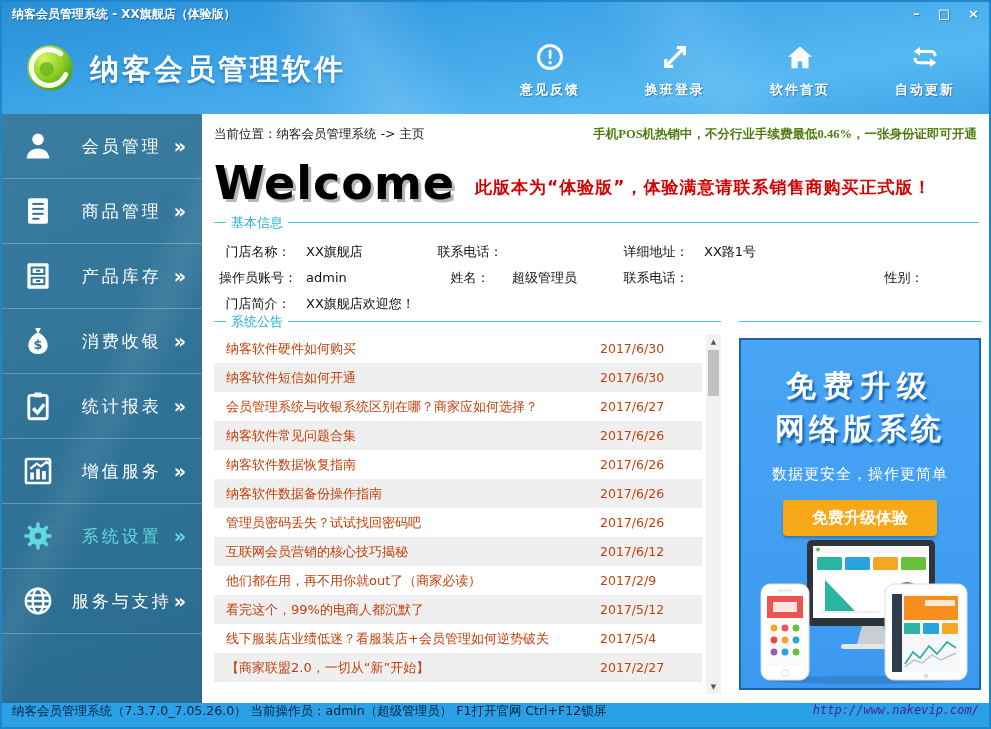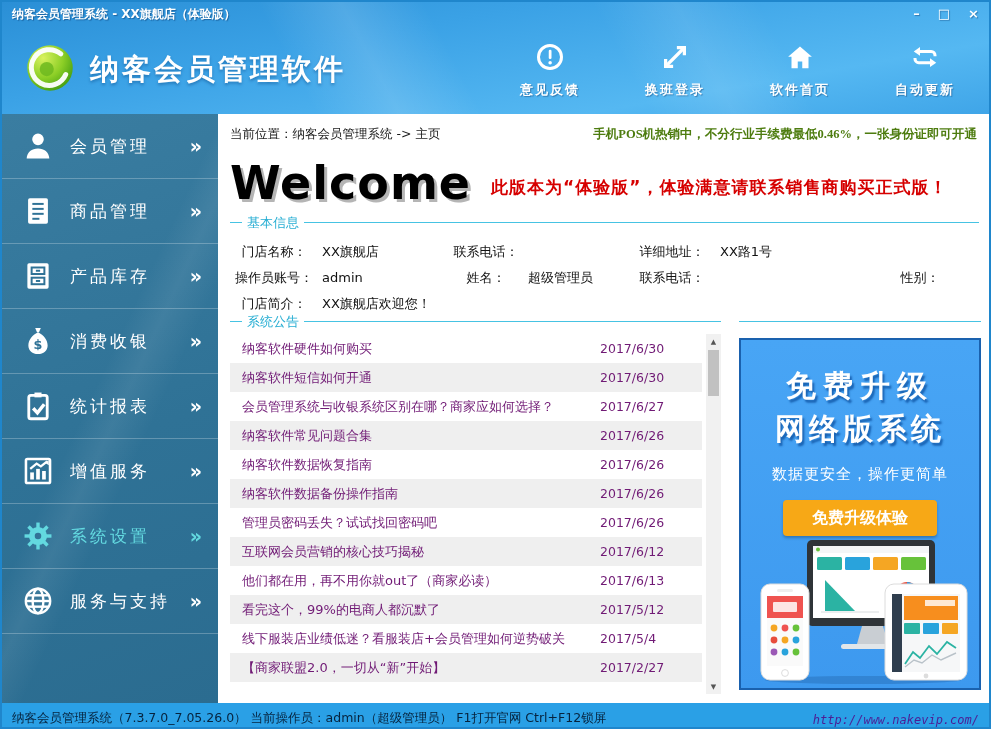--- a/index.html
+++ b/index.html
@@ -26,22 +26,22 @@
                text-shadow:0 2px 3px rgba(0,60,120,.4); }
   .tools { margin-left:auto; display:flex; gap:65px; margin-right:34px; }
   .tool { display:flex; flex-direction:column; align-items:center; gap:5px; cursor:pointer; }
   .tool svg { width:30px; height:30px; }
   .tool-label { color:#fff; font-size:13px; font-weight:bold; letter-spacing:2px;
                 text-shadow:1px 1px 1px rgba(0,40,90,.4); }
 
   
   .body { flex:1; display:flex; min-height:0; }
 
-  .sidebar { width:216px; background:linear-gradient(160deg,#3a7da1 0%, #2f7296 55%, #2b6c90 100%);
-             display:flex; flex-direction:column; position:relative; }
+  .sidebar { width:200px; background:linear-gradient(160deg,#3a7da1 0%, #2f7296 55%, #2b6c90 100%);
+             display:flex; flex-direction:column; position:relative;text-align:center; }
   .sidebar::before { content:""; position:absolute; inset:0;
              background:linear-gradient(115deg, transparent 45%, rgba(255,255,255,.07) 52%, transparent 60%);
              pointer-events:none; }
   .side-item { height:65px; flex:0 0 65px; display:flex; align-items:center; padding:0 16px;
                border-bottom:1px solid rgba(255,255,255,.25); color:#fff; cursor:pointer; position:relative; }
   .side-icon { width:40px; display:flex; justify-content:center; }
   .side-icon svg { width:34px; height:34px; }
   .side-label { font-size:17px; letter-spacing:3px; margin-left:12px; flex:1; }
   .side-chevron { font-size:19px; font-weight:bold; }
   .side-item.active { color:#63d9e0; }
@@ -67,21 +67,21 @@
               align-items:center; font-size:13px; color:#111; }
   .lbl { display:inline-block; text-align:center; }
   .w85 { width:88px; } .w72 { width:76px; } .w45 { width:48px; }
   .val { margin-left:4px; }
 
   .lower { flex:1; display:flex; margin-top:4px; min-height:0; }
   .ann-col { flex:1; position:relative; border-top:1px solid #46c3e3; margin-left:12px; min-width:0; }
   .ann-body { display:flex; margin-top:12px; }
   .ann-list { flex:1; }
   .ann-row { display:flex; align-items:center; height:29px; padding:0 12px; font-size:13px;
-             color:#701a75; cursor:pointer; }
+             color:#c2410c; cursor:pointer; }
   .ann-row:nth-child(even) { background:#efefef; }
   .ann-title { flex:1; white-space:nowrap; overflow:hidden; }
   .ann-date { width:90px; flex:0 0 90px; font-size:12.5px; }
   .scrollbar { width:15px; flex:0 0 15px; background:#f1f1f1; position:relative; height:360px;
                margin-left:4px; cursor:pointer; }
   .sb-arrow { position:absolute; left:0; width:15px; height:15px; color:#555; font-size:7px;
               display:flex; align-items:center; justify-content:center; }
   .sb-up { top:0; } .sb-down { bottom:0; }
   .sb-thumb { position:absolute; top:16px; left:2px; width:11px; height:46px; background:#c1c1c1; }
 
@@ -94,21 +94,21 @@
            text-shadow:2px 3px 2px rgba(18,88,168,.85); }
   .ad-t2 { margin-top:2px; font-size:30px; font-weight:bold; letter-spacing:4px;
            text-shadow:2px 3px 2px rgba(18,88,168,.85); }
   .ad-sub { margin-top:15px; font-size:15px; letter-spacing:1px; }
   .ad-btn { margin:16px auto 0; width:154px; height:36px; line-height:36px; background:#f7a816;
             border-radius:4px; font-size:16px; font-weight:bold; color:#fff; cursor:pointer;
             box-shadow:0 2px 3px rgba(0,0,0,.25); }
   .ad-devices { position:absolute; bottom:4px; left:8px; right:8px; height:150px; }
 
   
-  .statusbar { flex:0 0 24px; background:#2aa0e6; display:flex; align-items:flex-end;
+  .statusbar { flex:0 0 24px; background:#2aa0e6; display:flex; align-items:flex-start;
                padding:0 10px; font-size:12.5px; color:#06233e; }
   .status-url { margin-left:auto; font-family:"DejaVu Sans Mono","Liberation Mono",monospace;
                 font-size:12px; color:#4c1d95;font-style:italic; }
 </style>
 </head>
 <body>
 
 <div class="window">
 
   <div class="top">
@@ -359,21 +359,21 @@
               <div class="ann-row">
                   <span class="ann-title">管理员密码丢失？试试找回密码吧</span>
                   <span class="ann-date">2017/6/26</span>
                 </div>
               <div class="ann-row">
                   <span class="ann-title">互联网会员营销的核心技巧揭秘</span>
                   <span class="ann-date">2017/6/12</span>
                 </div>
               <div class="ann-row">
                   <span class="ann-title">他们都在用，再不用你就out了（商家必读）</span>
-                  <span class="ann-date">2017/6/13</span>
+                  <span class="ann-date">2017/2/9</span>
                 </div>
               <div class="ann-row">
                   <span class="ann-title">看完这个，99%的电商人都沉默了</span>
                   <span class="ann-date">2017/5/12</span>
                 </div>
               <div class="ann-row">
                   <span class="ann-title">线下服装店业绩低迷？看服装店+会员管理如何逆势破关</span>
                   <span class="ann-date">2017/5/4</span>
                 </div>
               <div class="ann-row">

